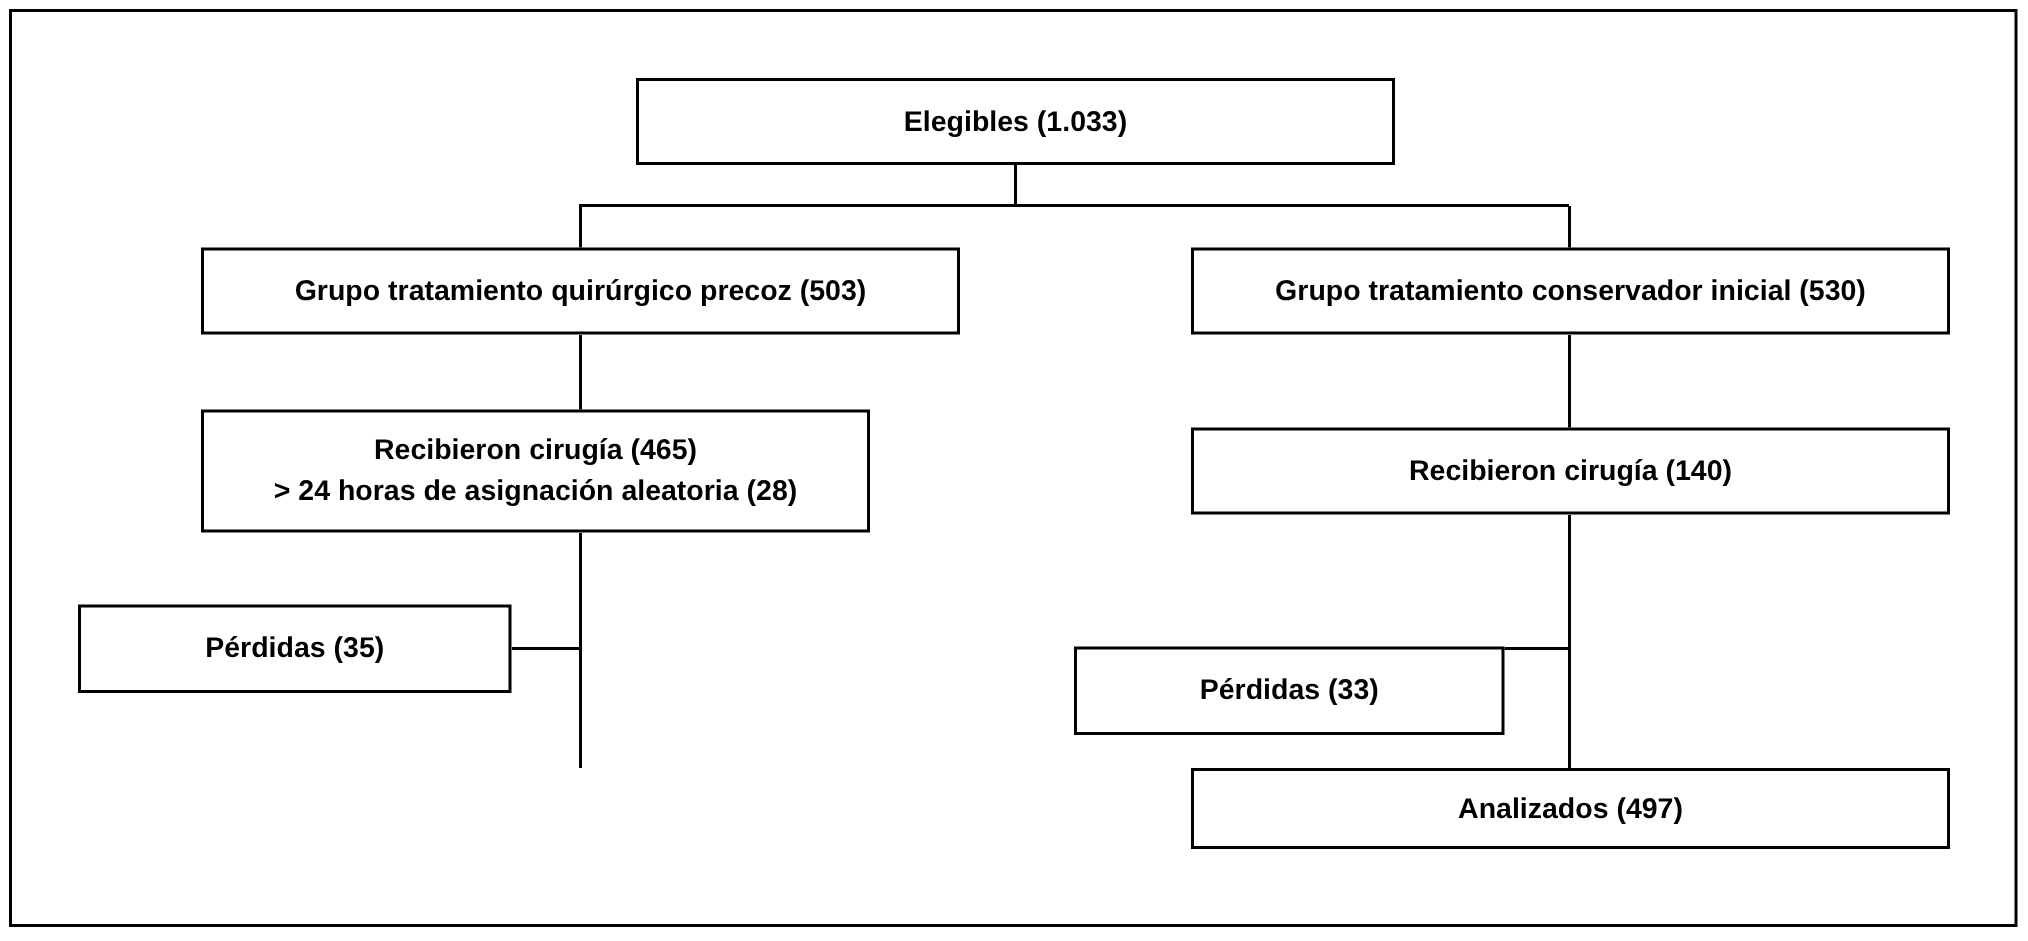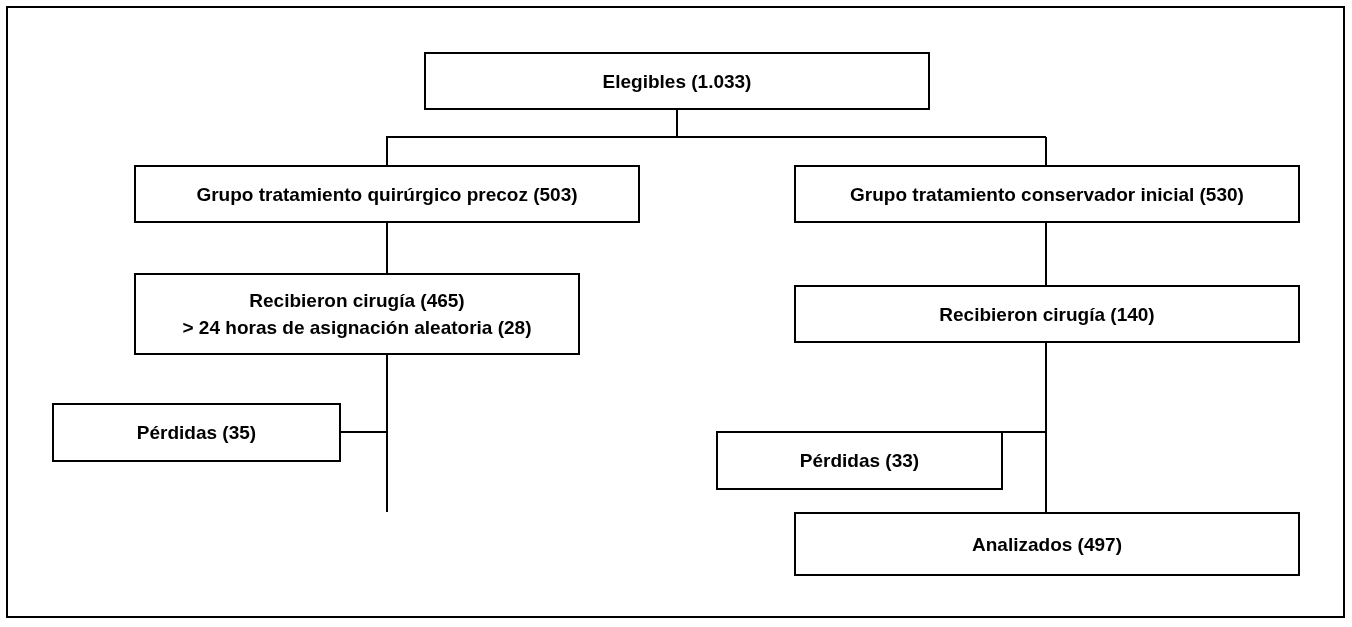--- a/index.html
+++ b/index.html
@@ -64,21 +64,21 @@
   
   #node-surgery-left  { left: 134px; top: 273px; width: 446px; height: 82px; }
   #node-surgery-right { left: 794px; top: 285px; width: 506px; height: 58px; text-align: right; }
 
   
   #node-losses-left  { left: 52px;  top: 403px; width: 289px; height: 59px; align-items: center; }
   #node-losses-right { left: 716px; top: 403px; width: 287px; height: 59px; margin-top: 28px; }
 
   
   #node-analyzed-left  { left: 134px; top: 512px; width: 506px; height: 59px; }
-  #node-analyzed-right { left: 794px; top: 512px; width: 506px; height: 64px; }
+  #node-analyzed-right { left: 794px; top: 512px; width: 506px; height: 54px; }
 </style>
 </head>
 <body>
 
 <div id="figure">
 
   <div id="outer-frame"></div>
 
   <svg id="connectors" viewBox="0 0 1352 627" xmlns="http://www.w3.org/2000/svg">
     <g stroke="#000000" stroke-width="2" fill="none" shape-rendering="crispEdges">

